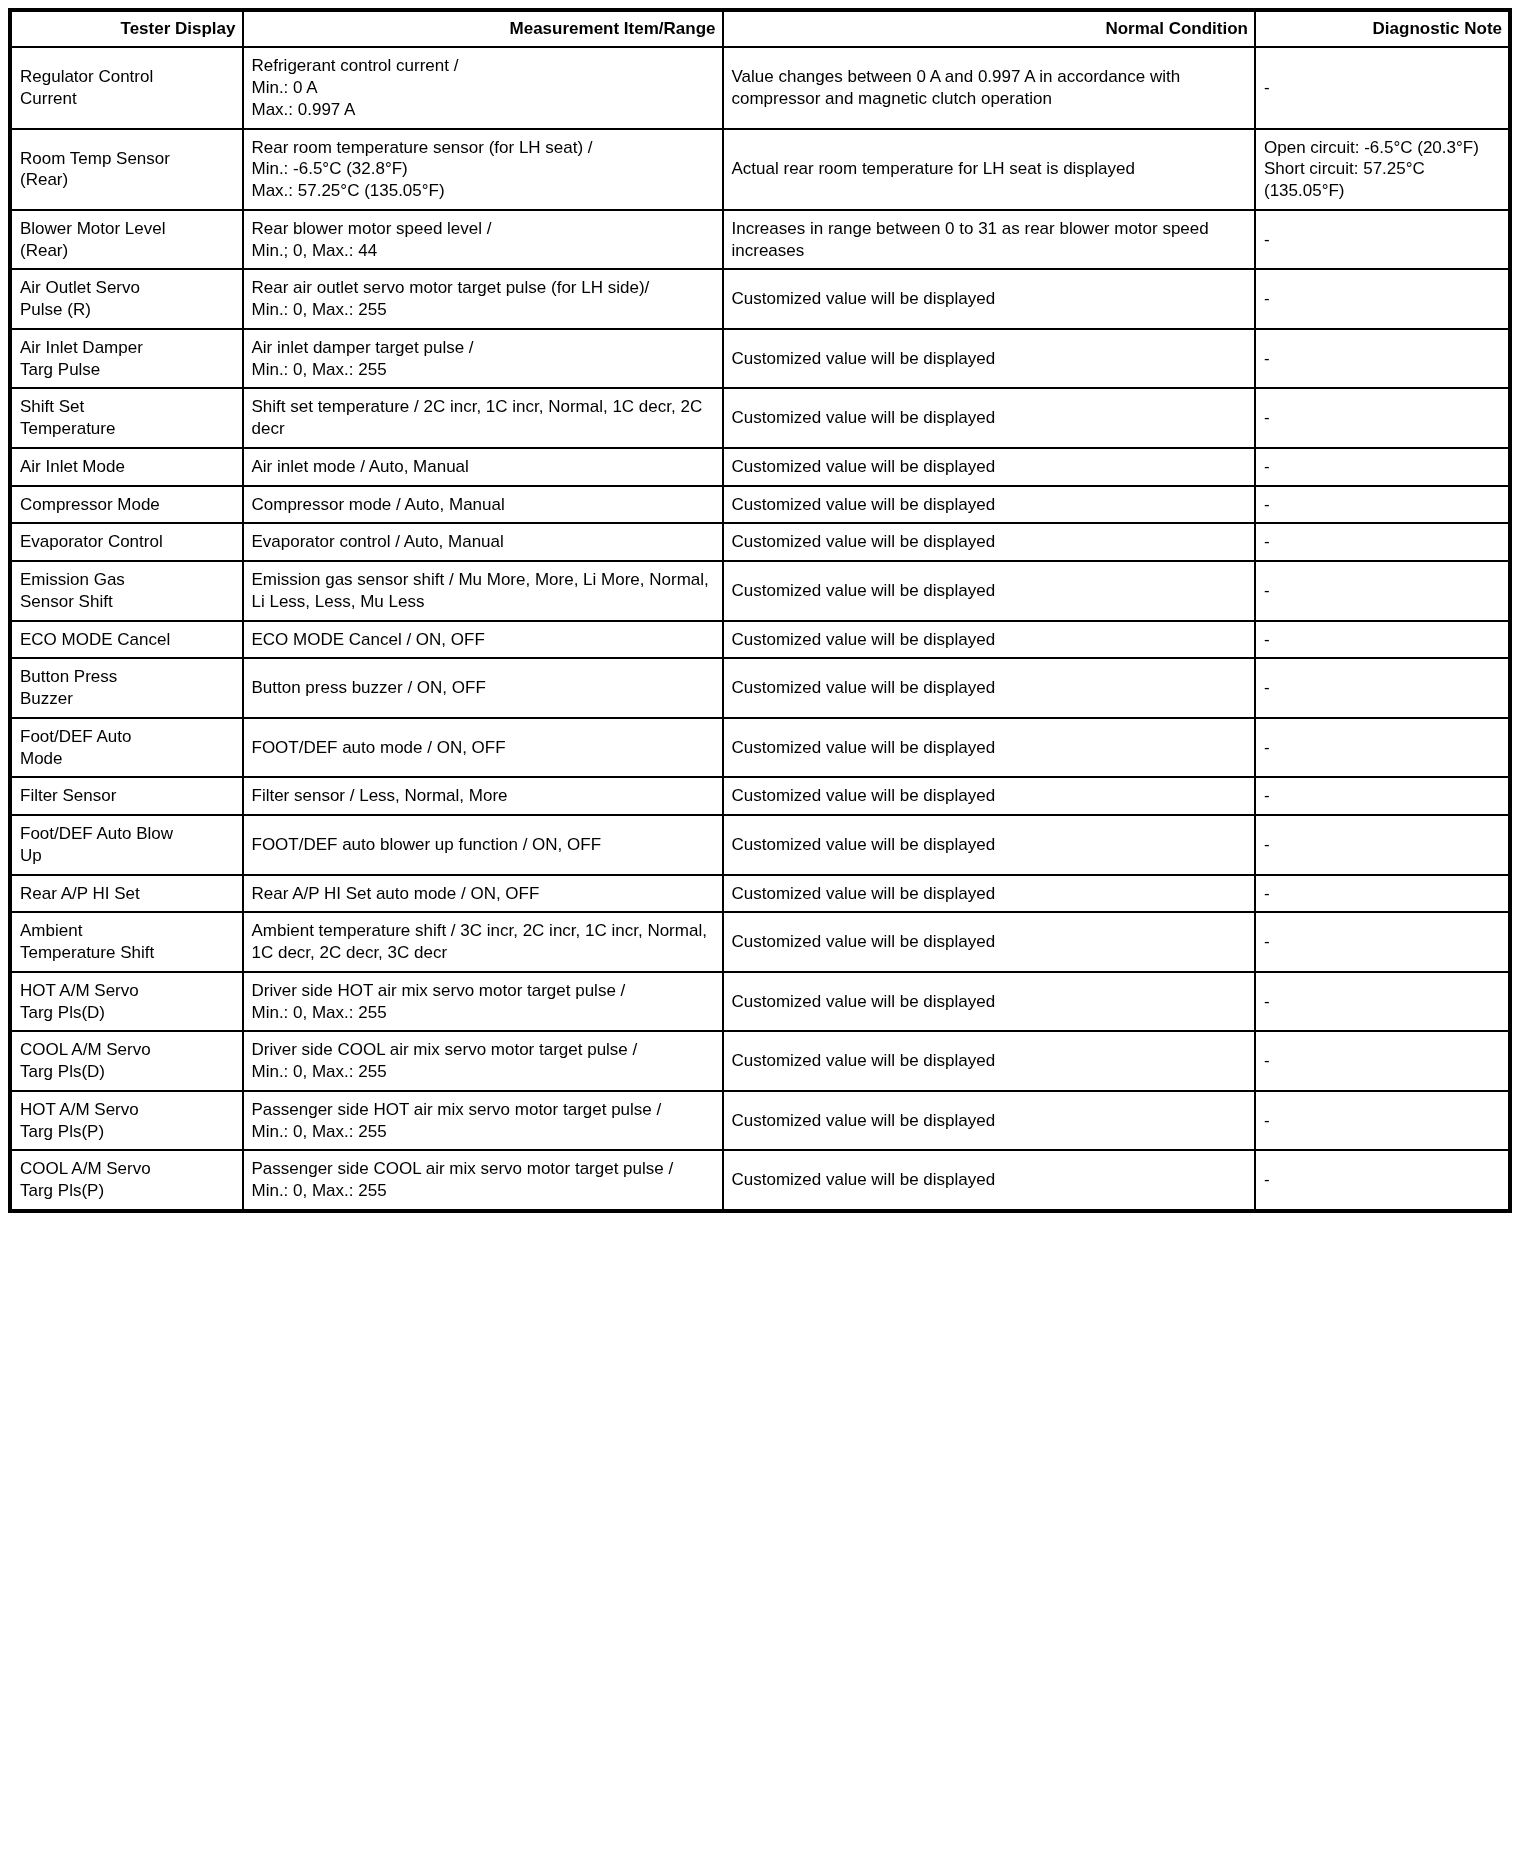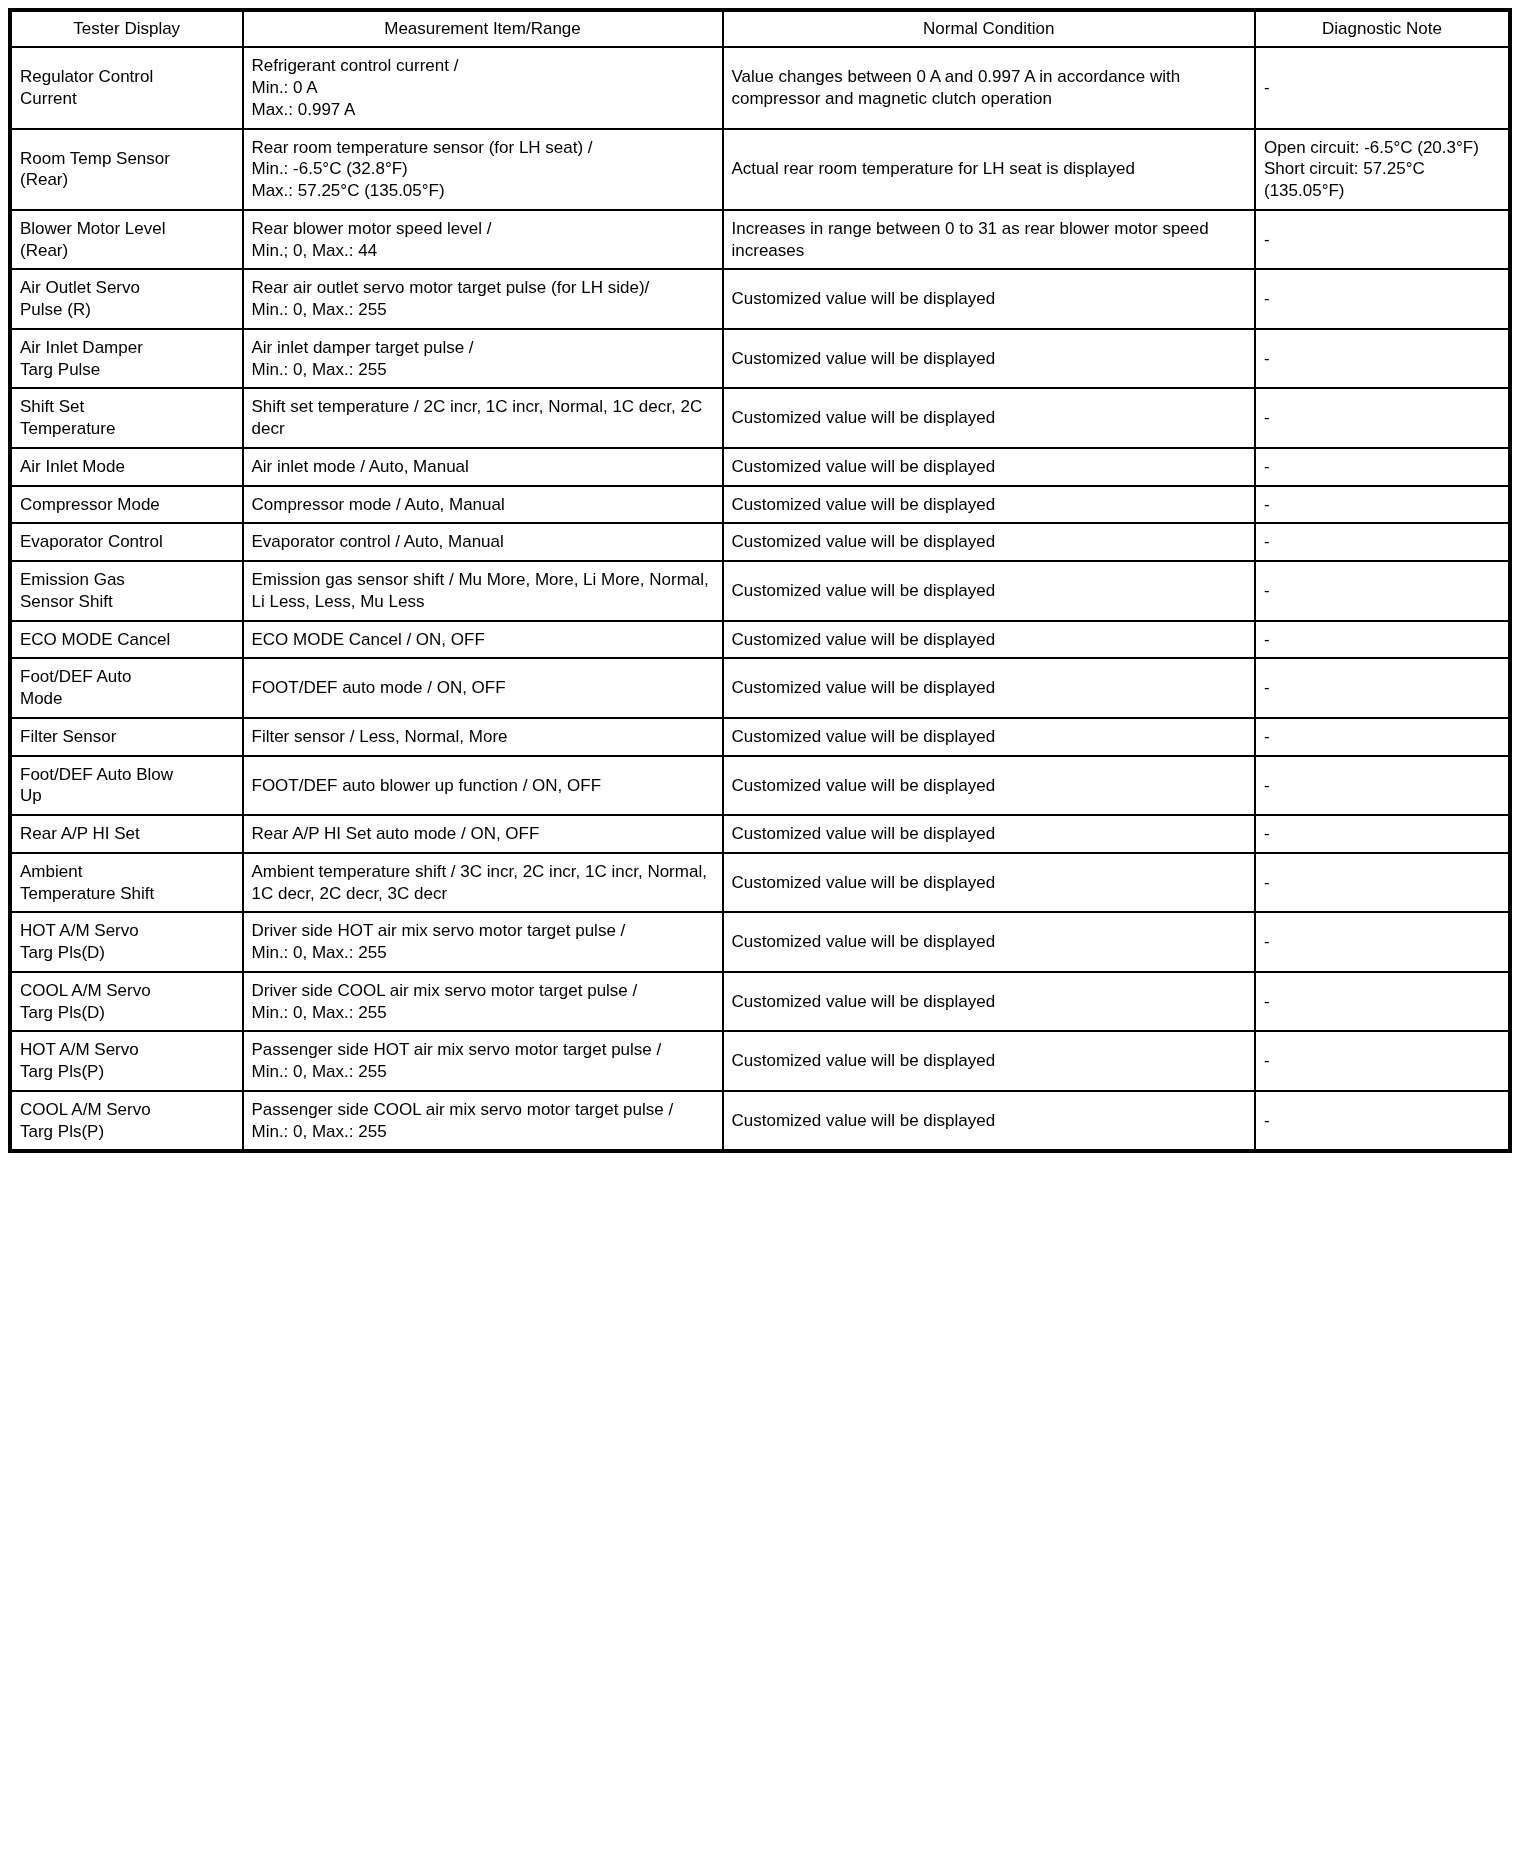--- a/index.html
+++ b/index.html
@@ -20,22 +20,22 @@
     table-layout: fixed;
     border: 4px solid #000000;
   }
   table.data-list col.c1 { width: 15.5%; }
   table.data-list col.c2 { width: 32%; }
   table.data-list col.c3 { width: 35.5%; }
   table.data-list col.c4 { width: 17%; }
   table.data-list th {
     border: 2px solid #000000;
     font-size: 17px;
-    font-weight: normal;
-    text-align: center;
+    font-weight: bold;
+    text-align: right;
     vertical-align: middle;
     padding: 7px 6px;
     line-height: 1.2;
   }
   table.data-list td {
     border: 2px solid #000000;
     font-size: 17px;
     text-align: left;
     vertical-align: middle;
     padding: 7px 8px;
@@ -138,20 +138,27 @@
         <td>Customized value will be displayed</td>
         <td>-</td>
       </tr>
       <tr>
         <td>ECO MODE Cancel</td>
         <td>ECO MODE Cancel / ON, OFF</td>
         <td>Customized value will be displayed</td>
         <td>-</td>
       </tr>
       <tr>
+        <td>Button Press
+Buzzer</td>
+        <td>Button press buzzer / ON, OFF</td>
+        <td>Customized value will be displayed</td>
+        <td>-</td>
+      </tr>
+      <tr>
         <td>Foot/DEF Auto
 Mode</td>
         <td>FOOT/DEF auto mode / ON, OFF</td>
         <td>Customized value will be displayed</td>
         <td>-</td>
       </tr>
       <tr>
         <td>Filter Sensor</td>
         <td>Filter sensor / Less, Normal, More</td>
         <td>Customized value will be displayed</td>

